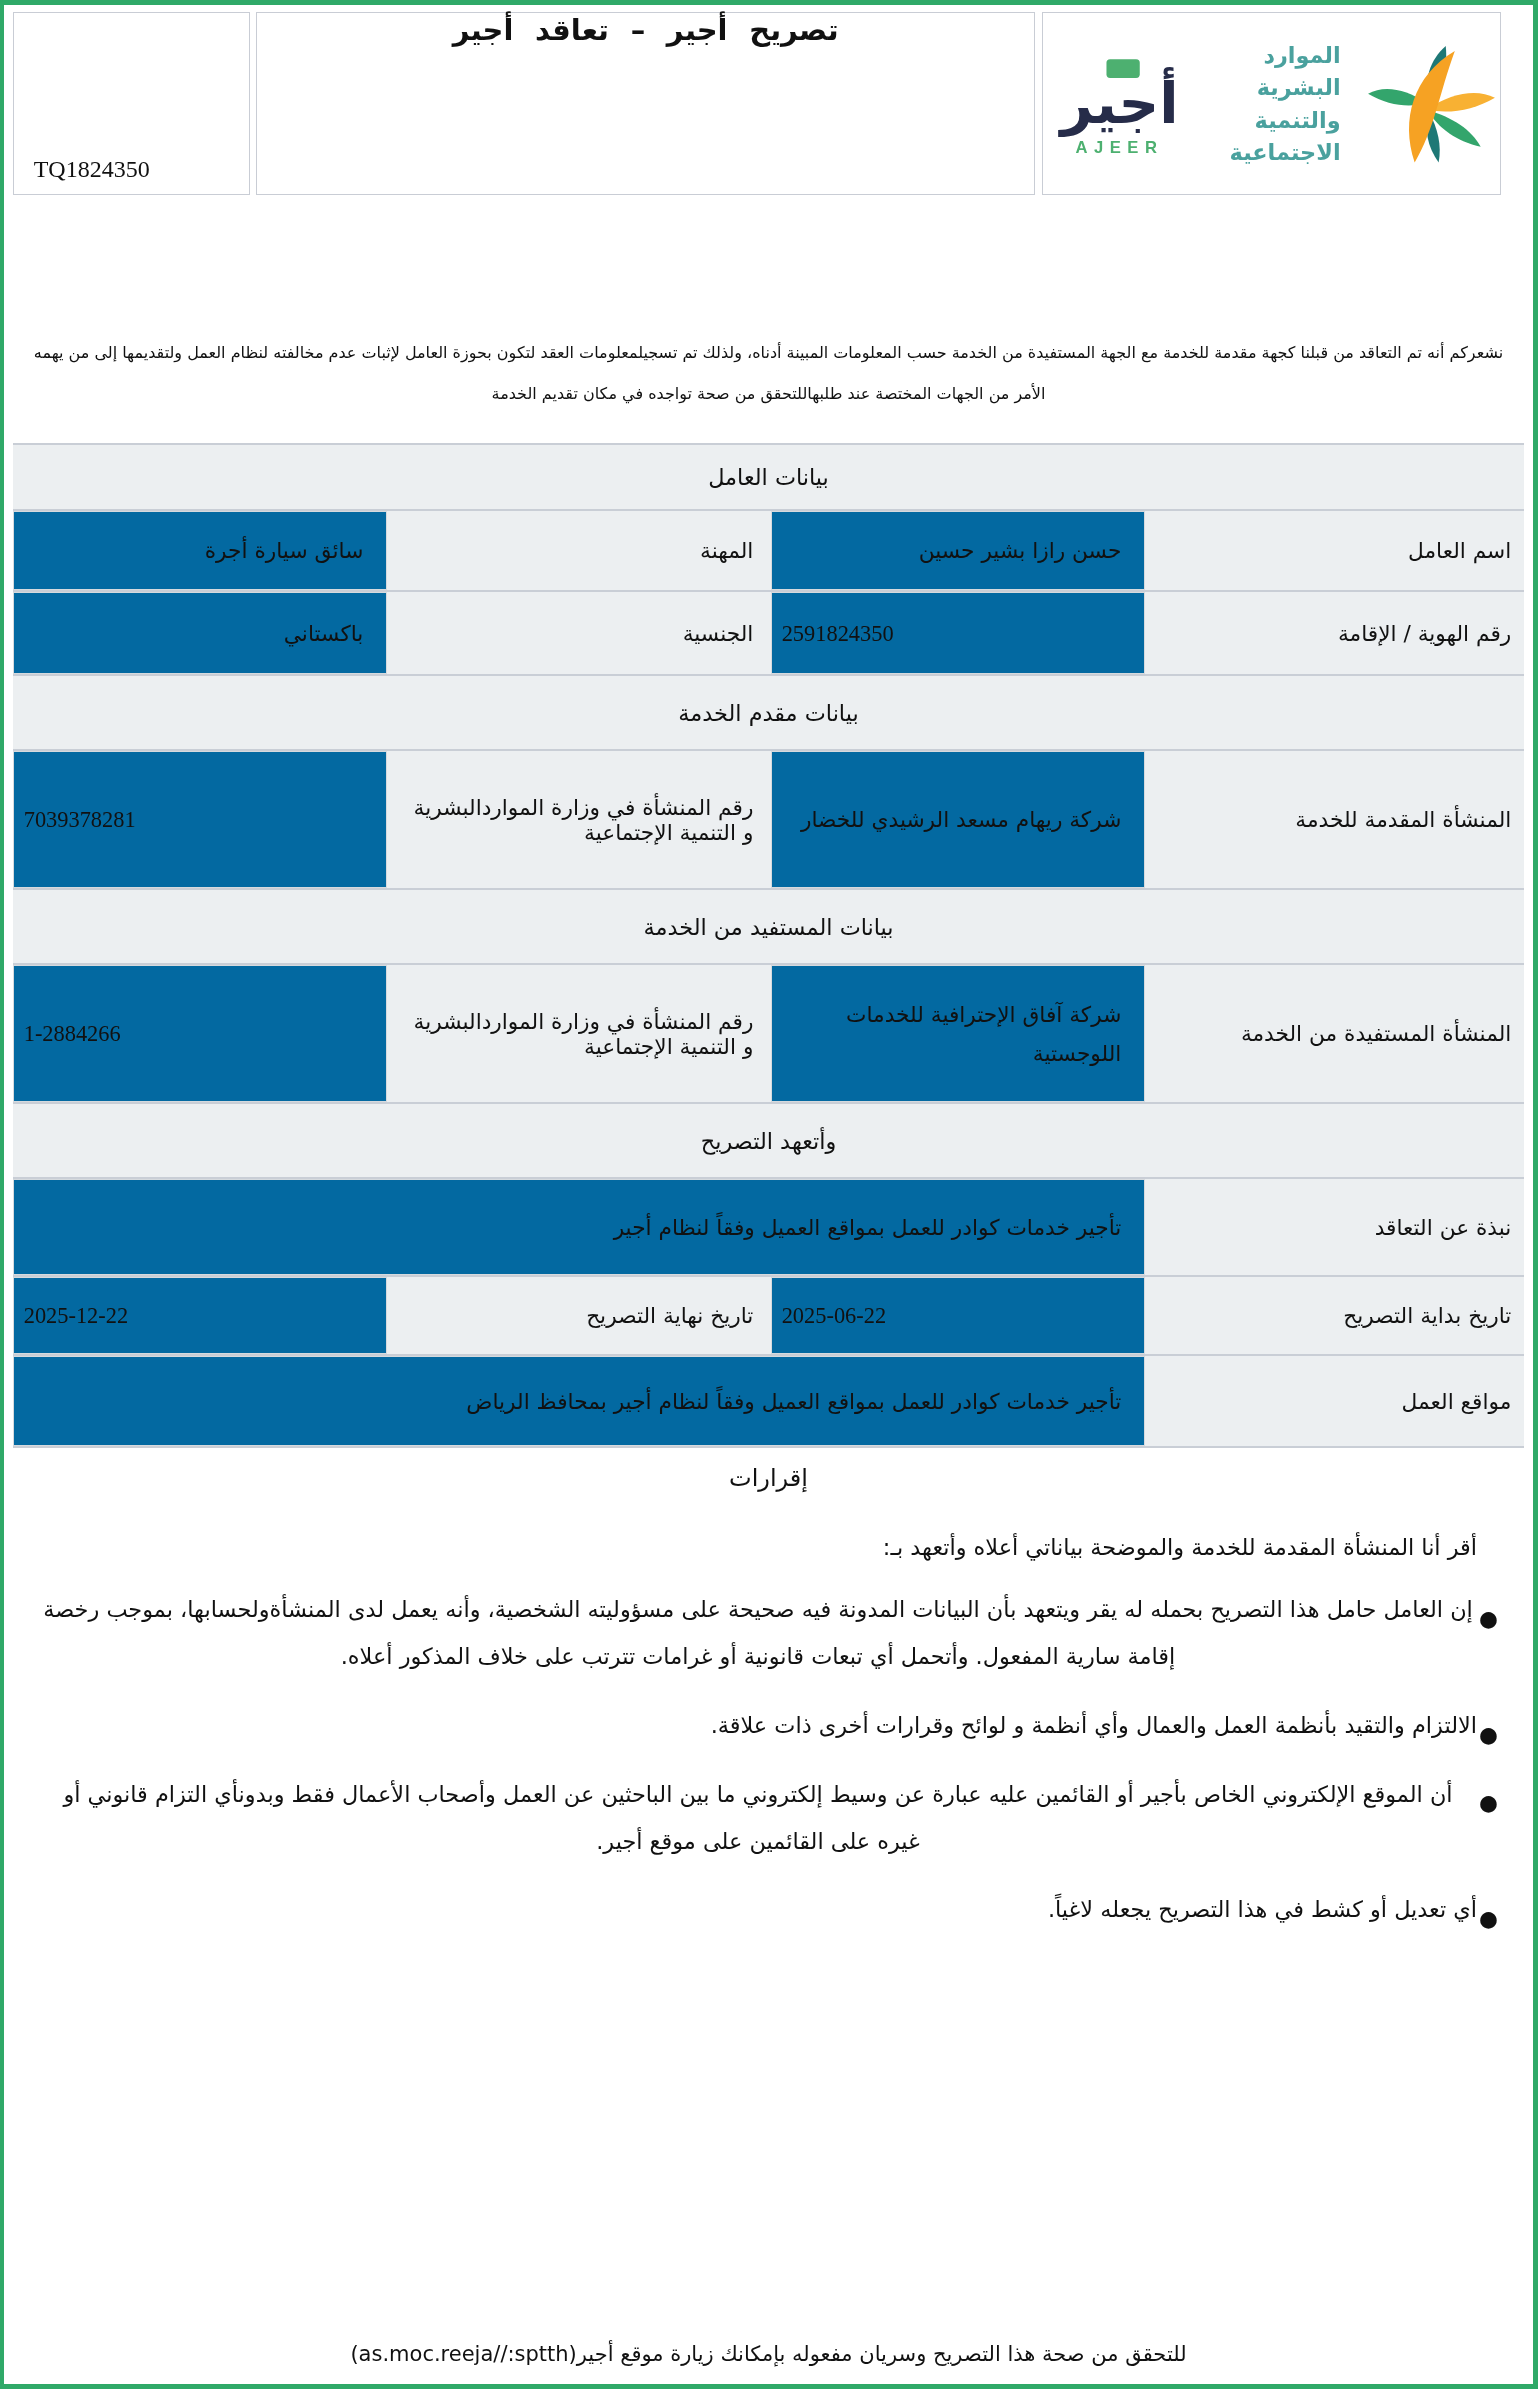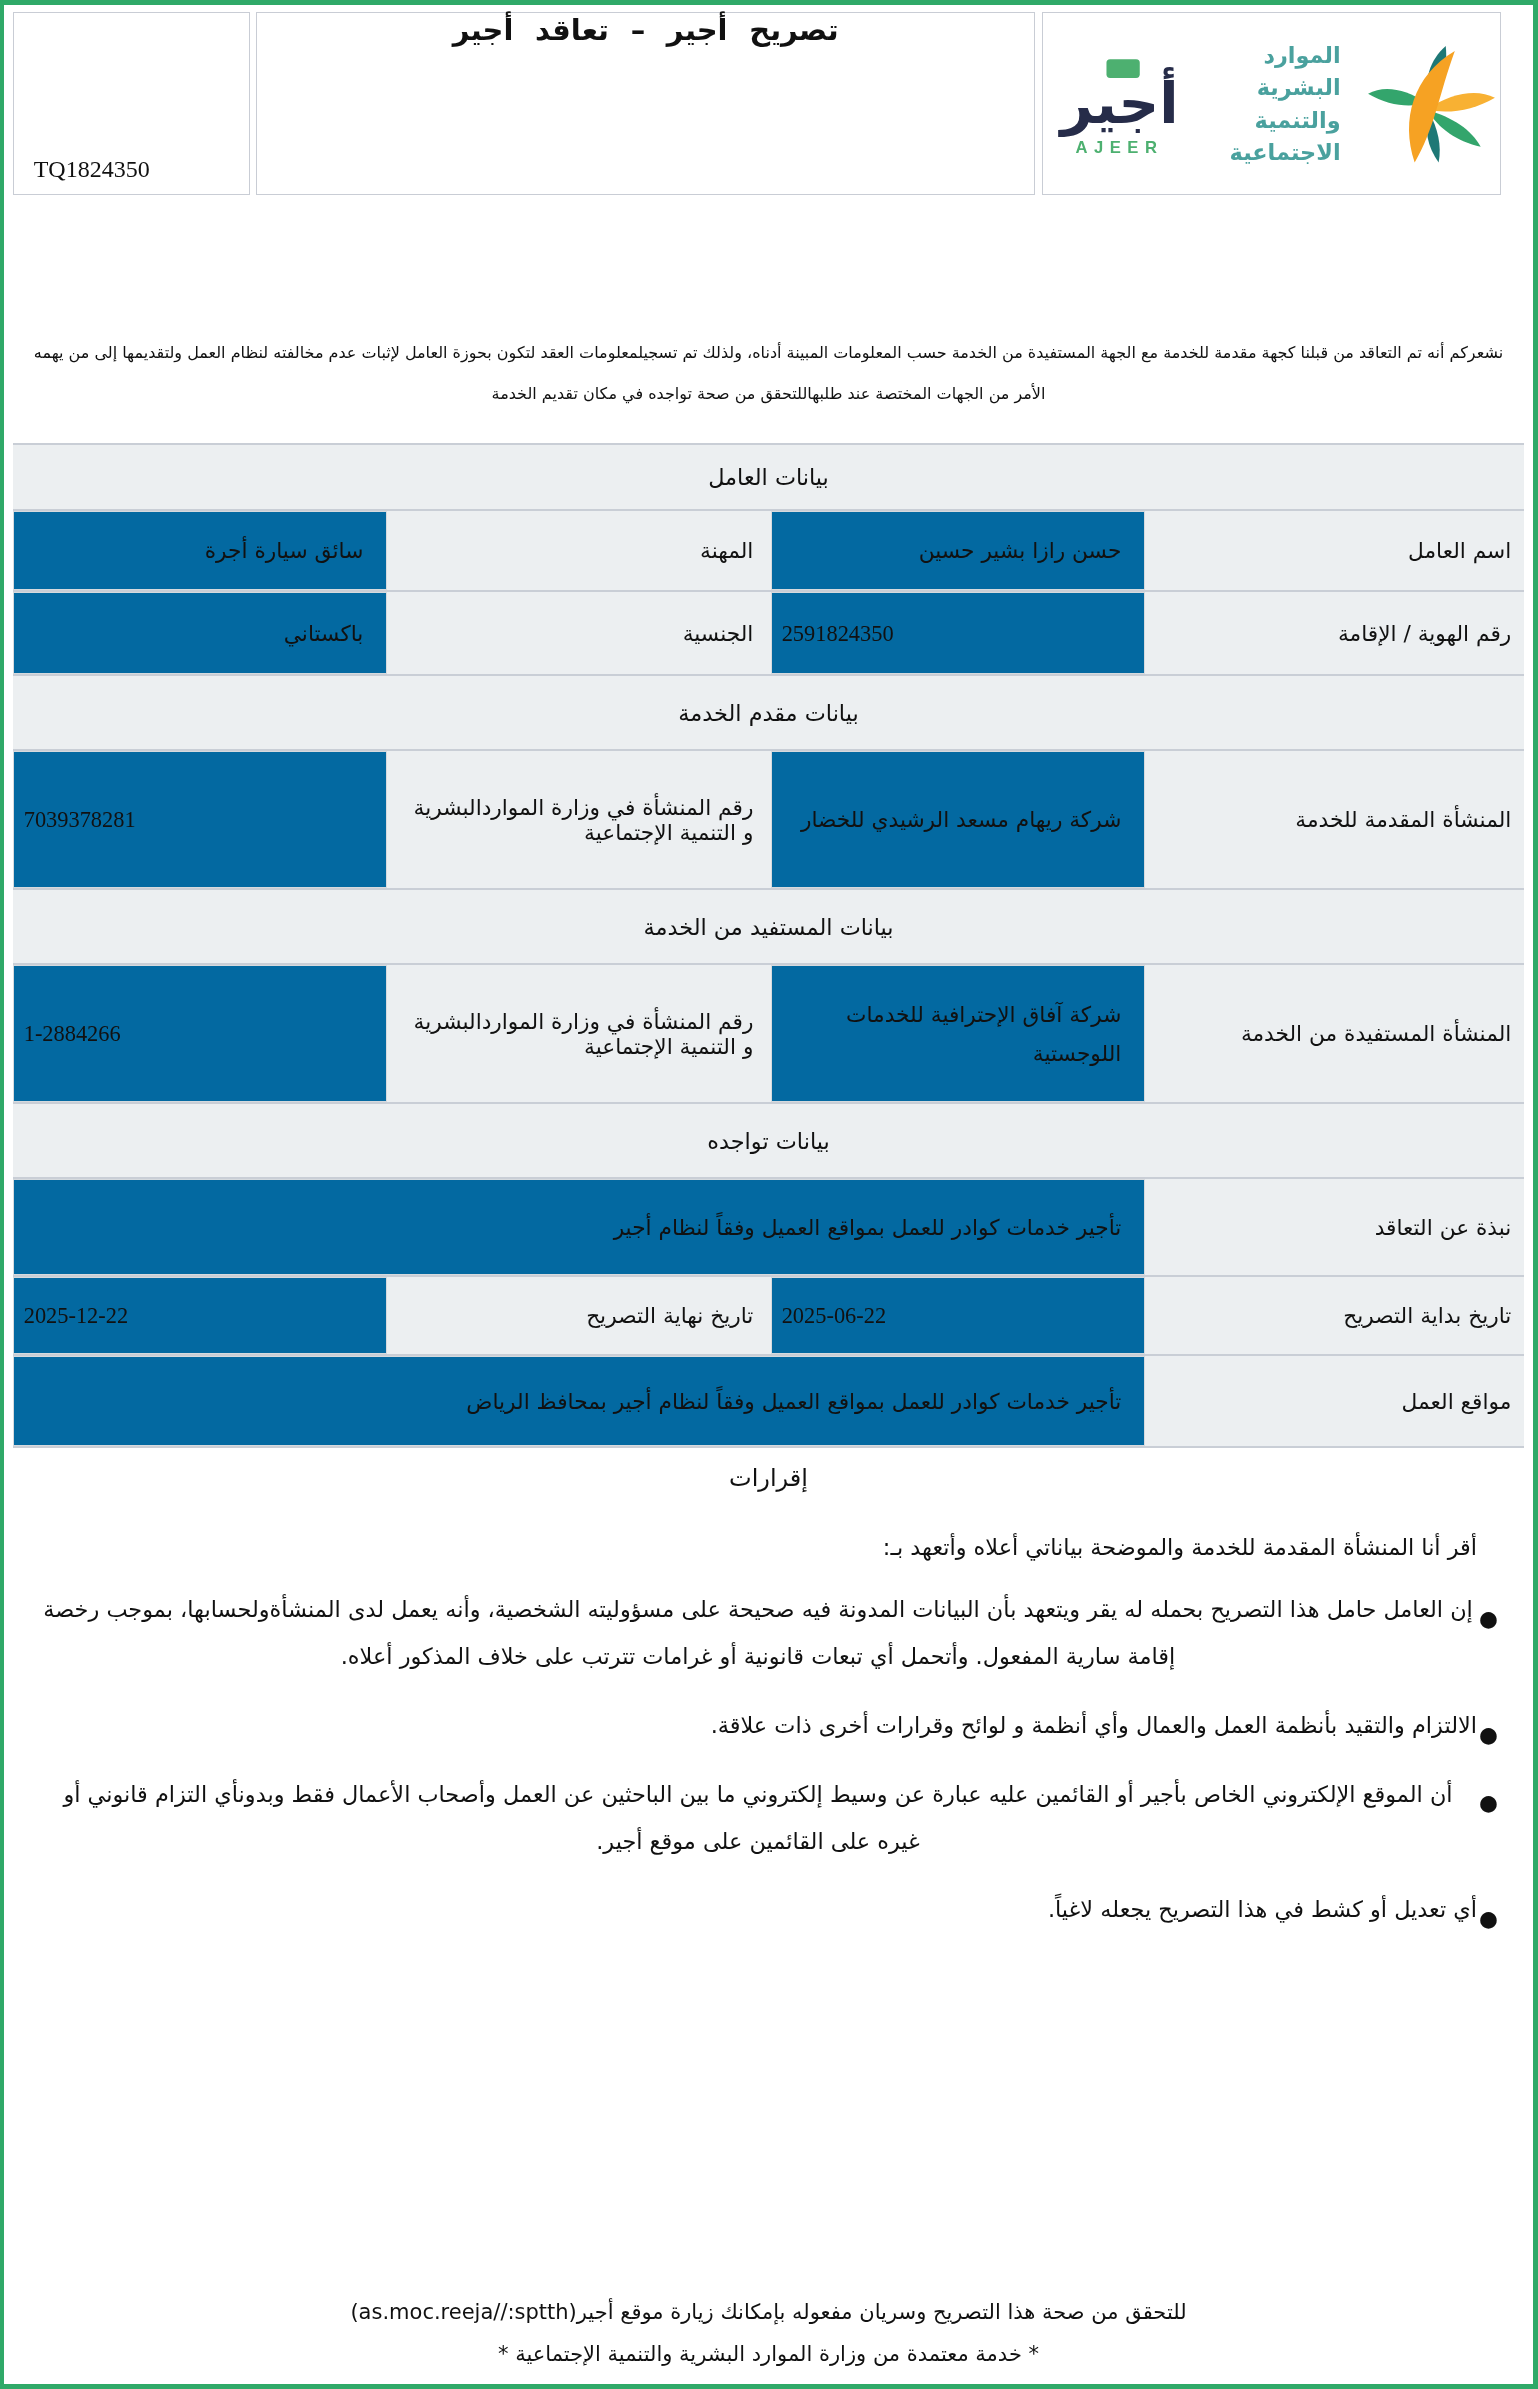--- a/index.html
+++ b/index.html
@@ -134,21 +134,21 @@
 
     <div class="sec-bar" style="height:75px">بيانات المستفيد من الخدمة</div>
 
     <div class="trow" style="min-height:139px">
       <div class="cell lbl">المنشأة المستفيدة من الخدمة</div>
       <div class="cell val">شركة آفاق الإحترافية للخدمات اللوجستية</div>
       <div class="cell lbl">رقم المنشأة في وزارة المواردالبشرية و التنمية الإجتماعية</div>
       <div class="cell val num">1-2884266</div>
     </div>
 
-    <div class="sec-bar" style="height:75px">بيانات تواجده</div>
+    <div class="sec-bar" style="height:75px">وأتعهد التصريح</div>
 
     <div class="trow" style="min-height:98px">
       <div class="cell lbl">نبذة عن التعاقد</div>
       <div class="cell val span3">تأجير خدمات كوادر للعمل بمواقع العميل وفقاً لنظام أجير</div>
     </div>
 
     <div class="trow" style="min-height:79px">
       <div class="cell lbl">تاريخ بداية التصريح</div>
       <div class="cell val num">2025-06-22</div>
       <div class="cell lbl">تاريخ نهاية التصريح</div>
@@ -178,17 +178,16 @@
       <span>أن الموقع الإلكتروني الخاص بأجير أو القائمين عليه عبارة عن وسيط إلكتروني ما بين الباحثين عن العمل وأصحاب الأعمال فقط وبدونأي التزام قانوني أو غيره على القائمين على موقع أجير.</span>
     </div>
     <div class="bullet align-right">
       <span class="bdot">●</span>
       <span>أي تعديل أو كشط في هذا التصريح يجعله لاغياً.</span>
     </div>
   </div>
 
   <div class="footer">
     <div>للتحقق من صحة هذا التصريح وسريان مفعوله بإمكانك زيارة موقع أجير(as.moc.reeja//:sptth)</div>
-    <div>* خدمة معتمدة من وزارة الموارد البشرية والتنمية الإجتماعية *</div>
   </div>
 
 </div>
 
 
 </body></html>

